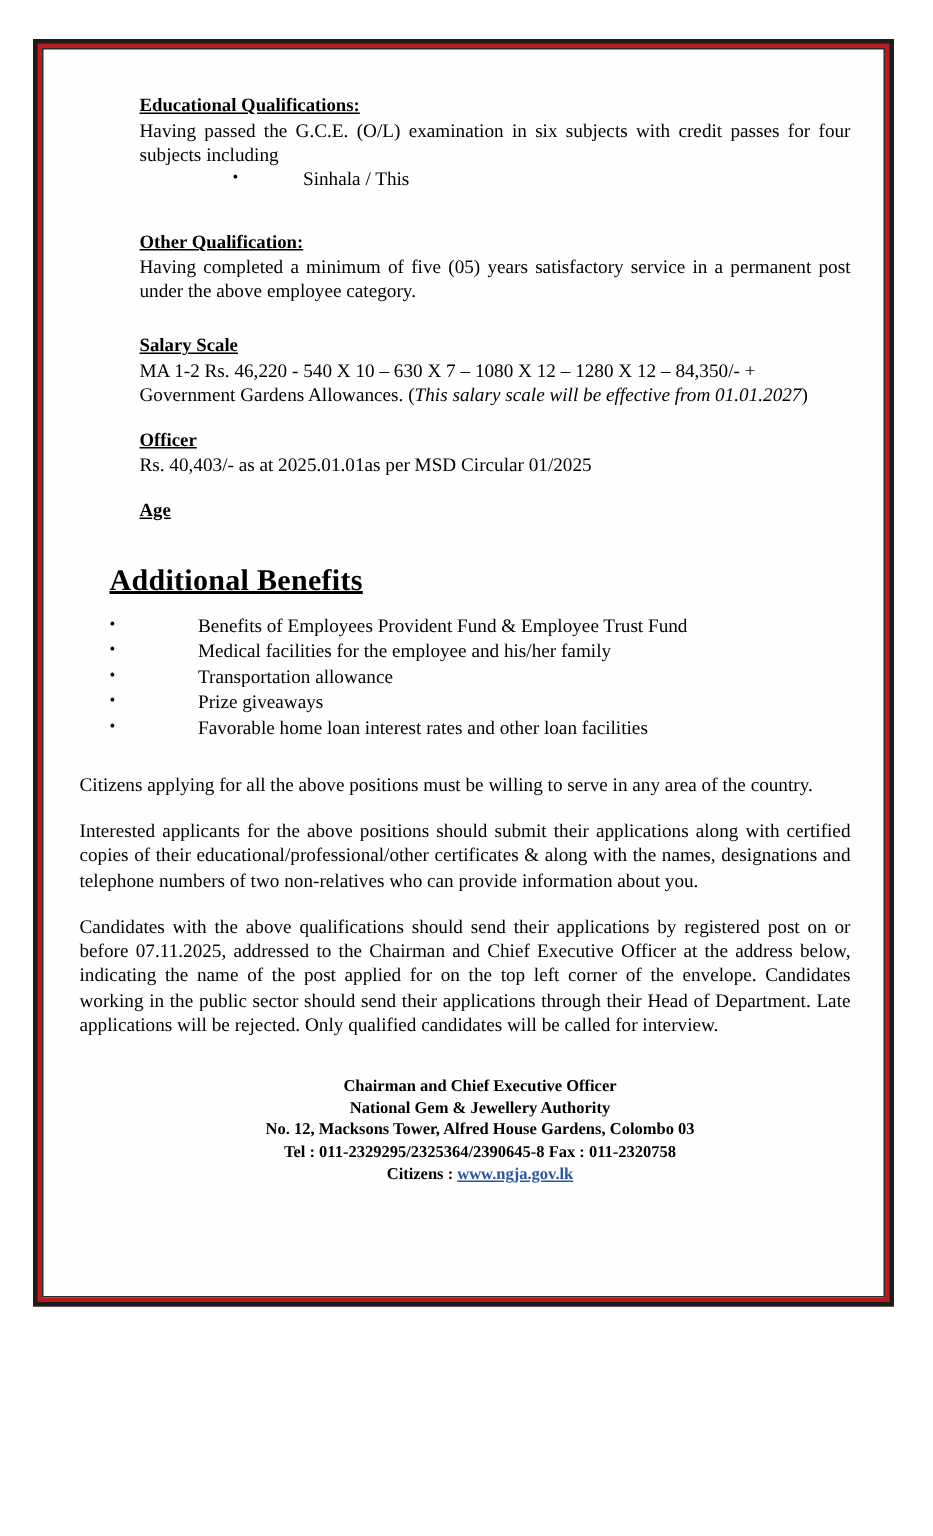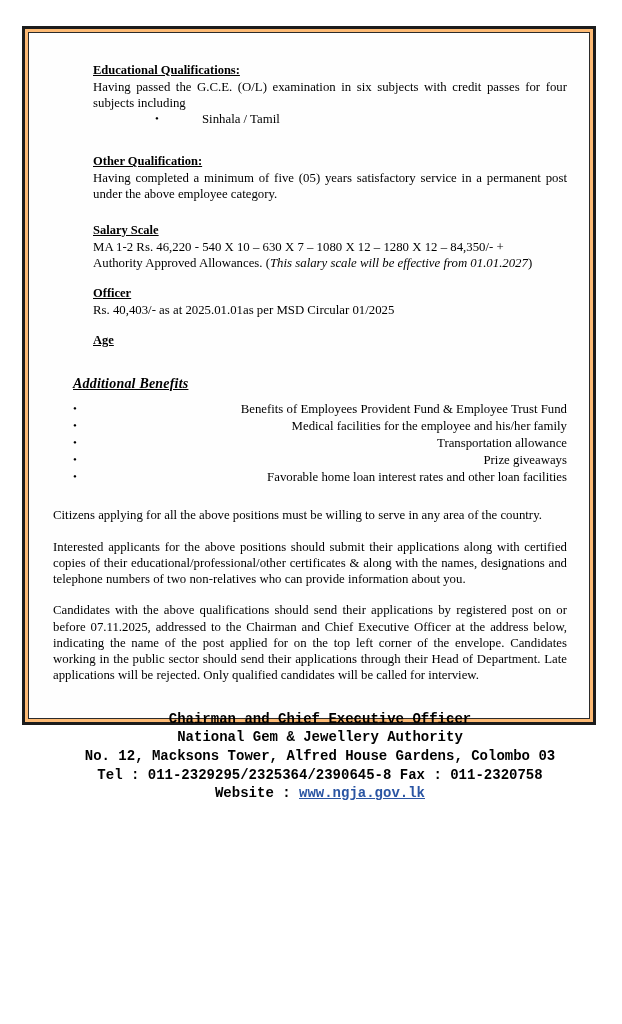--- a/index.html
+++ b/index.html
@@ -14,24 +14,24 @@
     color: #000000;
     overflow: hidden;
   }
 
   
   .page {
     position: absolute;
     left: 22px;
     top: 26px;
     width: 574px;
-    height: 699px;
+    height: 845px;
     box-sizing: border-box;
     border: 3px solid #1c1c1c;
-    background: #fdba74;
+    background: #b91c1c;
   }
   .page-inner {
     position: absolute;
     left: 3px;
     top: 3px;
     right: 3px;
     bottom: 3px;
     border: 1px solid #2b2b2b;
     background: #fefefe;
   }
@@ -48,22 +48,21 @@
 
   
   .sec-head {
     font-size: 12.5px;
     font-weight: bold;
     text-decoration: underline;
     line-height: 1.25;
     margin: 0;
   }
   .sec-head.italic {
-    font-style: italic;
-    font-size: 14px;
+    font-size: 20px;
     letter-spacing: 0.2px;
   }
 
   .body-text {
     font-size: 12.8px;
     line-height: 1.27;
     text-align: justify;
     margin: 0;
   }
   .body-text.nojustify { text-align: left; }
@@ -86,74 +85,73 @@
   ul.blist li::before {
     content: "\2022";
     position: absolute;
     font-size: 11px;
     line-height: inherit;
   }
   
   ul.qual-list li { padding-left: 109px; }
   ul.qual-list li::before { left: 62px; }
   
-  ul.benefit-list li { padding-left: 59px; text-align: right; }
+  ul.benefit-list li { padding-left: 59px; }
   ul.benefit-list li::before { left: 0px; }
 
   .gap-sm { height: 9px; }
   .gap-md { height: 15px; }
   .gap-lg { height: 21px; }
   .gap-xl { height: 26px; }
 
   .it { font-style: italic; margin-top: 48px; }
 
   
   .contact {
     text-align: center;
-    font-size: 14px;
+    font-size: 11px;
     font-weight: bold;
     line-height: 1.33;
     margin-top: 26px;
-    font-family: Liberation Mono, monospace;
   }
   .contact .line { display: block; }
   .weblink {
     color: #2a55a3;
     text-decoration: underline;
     font-weight: bold;
   }
 </style>
 </head>
 <body>
 
 <div class="page">
   <div class="page-inner">
     <div class="content">
 
       <div class="indent-block">
         <div class="sec-head">Educational Qualifications:</div>
         <div class="body-text">Having passed the G.C.E. (O/L) examination in six subjects with credit passes for four subjects including</div>
         <ul class="blist qual-list">
-          <li>Sinhala / Tamil</li>
+          <li>Sinhala / This</li>
         </ul>
       </div>
 
       <div class="gap-xl"></div>
 
       <div class="indent-block">
         <div class="sec-head">Other Qualification:</div>
         <div class="body-text">Having completed a minimum of five (05) years satisfactory service in a permanent post under the above employee category.</div>
       </div>
 
       <div class="gap-lg"></div>
 
       <div class="indent-block">
         <div class="sec-head">Salary Scale</div>
         <div class="body-text nojustify">MA  1-2  Rs. 46,220 - 540 X 10 – 630 X 7 – 1080 X 12 – 1280 X 12 – 84,350/-  +</div>
-        <div class="body-text nojustify"><span>Authority Approved Allowances. (</span><span class="it">This salary scale will be effective from 01.01.2027</span><span>)</span></div>
+        <div class="body-text nojustify"><span>Government Gardens Allowances. (</span><span class="it">This salary scale will be effective from 01.01.2027</span><span>)</span></div>
       </div>
 
       <div class="gap-md"></div>
 
       <div class="indent-block">
         <div class="sec-head">Officer</div>
         <div class="body-text nojustify">Rs. 40,403/- as at 2025.01.01as per MSD Circular 01/2025</div>
       </div>
 
       <div class="gap-md"></div>
@@ -184,18 +182,18 @@
         <p class="body-text">Interested applicants for the above positions should submit their applications along with certified copies of their educational/professional/other certificates   &amp; along with the names, designations and telephone numbers of two non-relatives who can provide information about you.</p>
         <div class="gap-md"></div>
         <p class="body-text">Candidates with the above qualifications should send their applications by registered post on or before 07.11.2025, addressed to the Chairman and Chief Executive Officer at the address below, indicating the name of the post applied for on the top left corner of the envelope. Candidates working in the public sector should send their applications through their Head of Department. Late applications will be rejected. Only qualified candidates will be called for interview.</p>
       </div>
 
       <div class="contact">
         <span class="line">Chairman and Chief Executive Officer</span>
         <span class="line">National Gem &amp; Jewellery Authority</span>
         <span class="line">No. 12, Macksons Tower, Alfred House Gardens, Colombo 03</span>
         <span class="line">Tel : 011-2329295/2325364/2390645-8 Fax : 011-2320758</span>
-        <span class="line"><span>Website : </span><a class="weblink" href="#">www.ngja.gov.lk</a></span>
+        <span class="line"><span>Citizens : </span><a class="weblink" href="#">www.ngja.gov.lk</a></span>
       </div>
 
     </div>
   </div>
 </div>
 
 </body></html>

